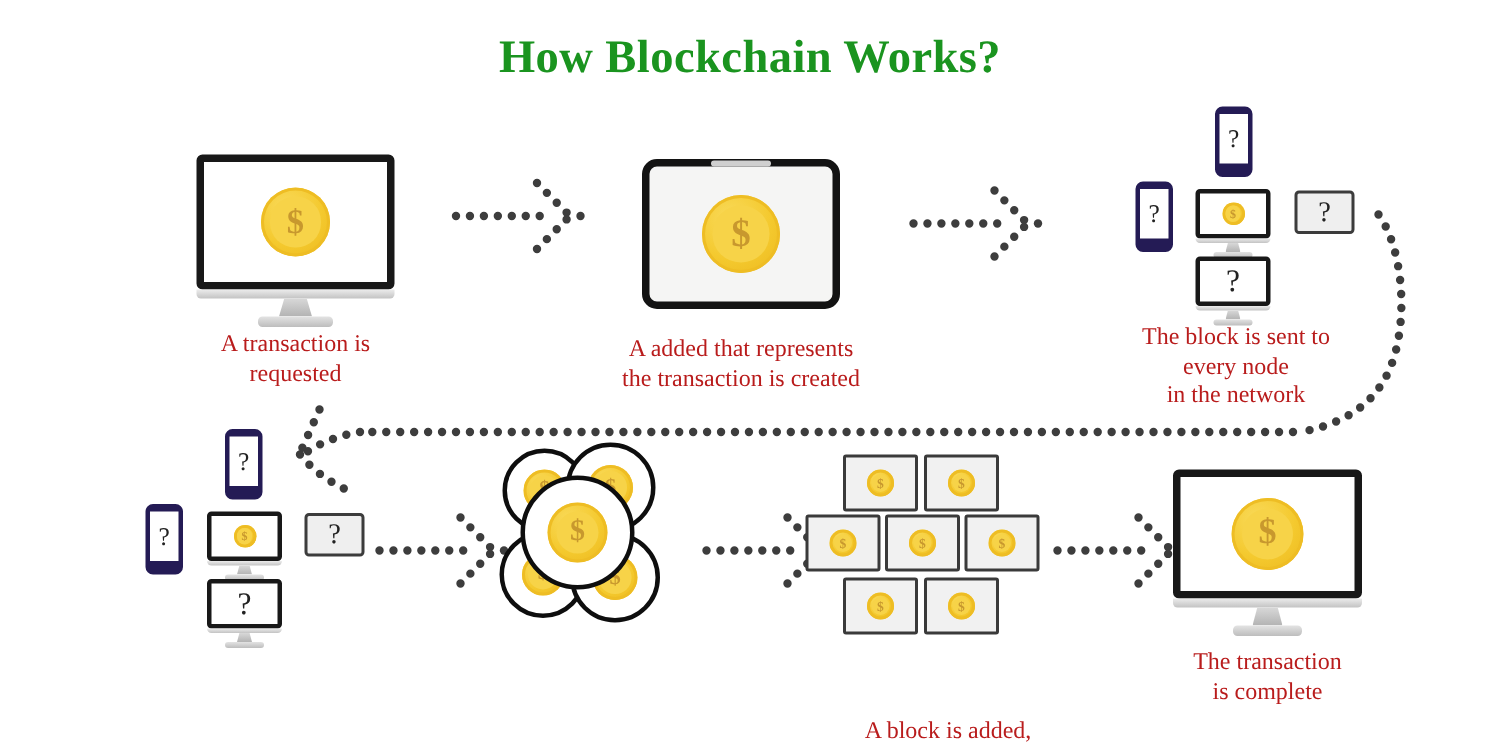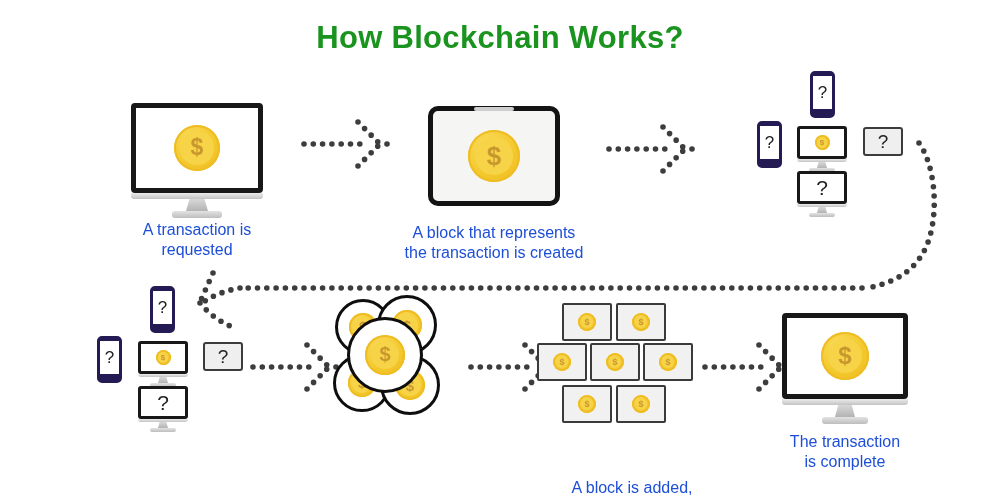--- a/index.html
+++ b/index.html
@@ -1,27 +1,27 @@
 <!DOCTYPE html>
 <html><head>
 <meta charset="utf-8">
 <style>
   html,body{margin:0;padding:0;background:#fff;}
   .canvas{
     position:relative;width:1000px;height:500px;background:#fff;overflow:hidden;
-    font-family:Liberation Sans, sans-serif;color:#1c1c1c;
+    font-family:Liberation Serif, serif;color:#1c1c1c;
   }
   .title{
     position:absolute;top:20px;left:0;width:100%;text-align:center;
     font-size:31px;font-weight:700;color:#1a941f;letter-spacing:.3px;margin:0;
   }
   
   .cap{
     position:absolute;transform:translateX(-50%);text-align:center;
-    white-space:pre-line;font-size:16px;line-height:1.22;color:#1d4ed8;
+    white-space:pre-line;font-size:16px;line-height:1.22;color:#b91c1c;
   }
   
   .coin{
     border-radius:50%;
     background:radial-gradient(circle at 36% 30%, #f9da5a 0%, #f4c92e 55%, #ecb81e 100%);
     box-shadow:inset 0 0 0 2px #eebd24;
     display:flex;align-items:center;justify-content:center;flex:none;
   }
   .cin{
     width:72%;height:72%;border-radius:50%;background:#f7d348;
@@ -134,21 +134,21 @@
   </div>
   <div class="cap" style="left:197px;top:220px;width:180px;">A transaction is
 requested</div>
 
   <div class="tablg" style="left:428px;top:106px;width:132px;height:100px;">
     <div class="tabhandle"></div>
     <div class="coin" style="width:52px;height:52px;">
       <span class="cin" style="font-size:26px;">$</span>
     </div>
   </div>
-  <div class="cap" style="left:494px;top:223px;width:220px;">A block that represents
+  <div class="cap" style="left:494px;top:223px;width:220px;">A added that represents
 the transaction is created</div>
 
   <div class="phone" style="left:810px;top:71px;">
     <span class="q" style="font-size:17px;">?</span>
   </div>
   <div class="phone" style="left:757px;top:121px;">
     <span class="q" style="font-size:17px;">?</span>
   </div>
   <div class="mon" style="left:797px;top:126px;width:50px;">
     <div class="mframe sm" style="height:33px;">
@@ -164,20 +164,23 @@
     <span class="q" style="font-size:19px;">?</span>
   </div>
   <div class="mon" style="left:797px;top:171px;width:50px;">
     <div class="mframe sm" style="height:33px;">
       <span class="q" style="font-size:21px;">?</span>
     </div>
     <div class="mchin" style="height:3px;"></div>
     <div class="mneck" style="width:10px;height:6px;"></div>
     <div class="mbase" style="width:26px;height:4px;"></div>
   </div>
+  <div class="cap" style="left:824px;top:215px;width:190px;">The block is sent to
+every node
+in the network</div>
 
   <div class="phone" style="left:150px;top:286px;">
     <span class="q" style="font-size:17px;">?</span>
   </div>
   <div class="phone" style="left:97px;top:336px;">
     <span class="q" style="font-size:17px;">?</span>
   </div>
   <div class="mon" style="left:138px;top:341px;width:50px;">
     <div class="mframe sm" style="height:33px;">
       <div class="coin" style="width:15px;height:15px;">

